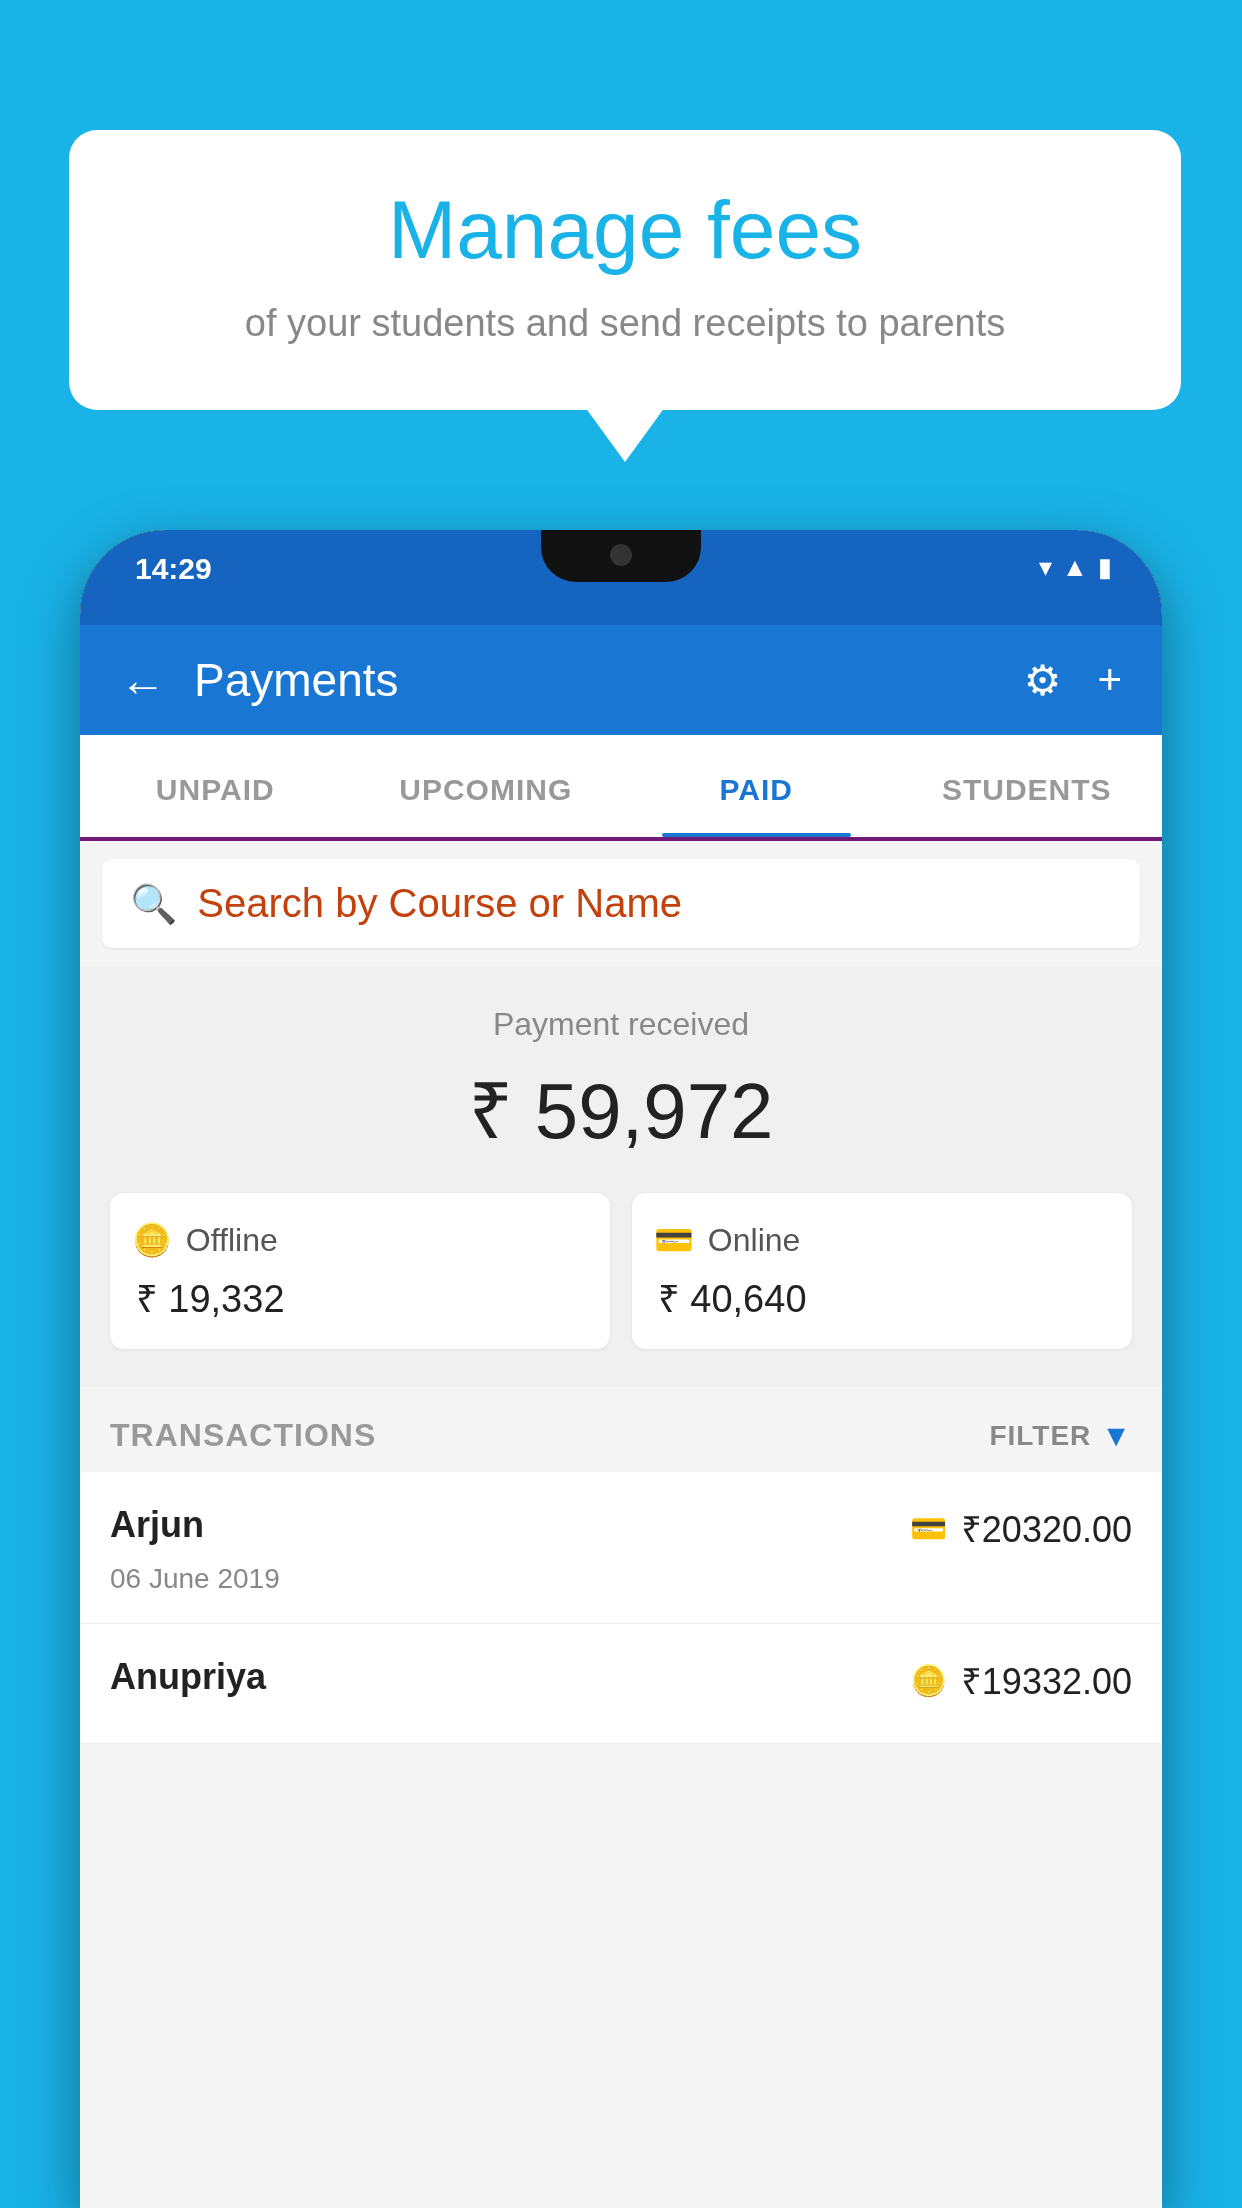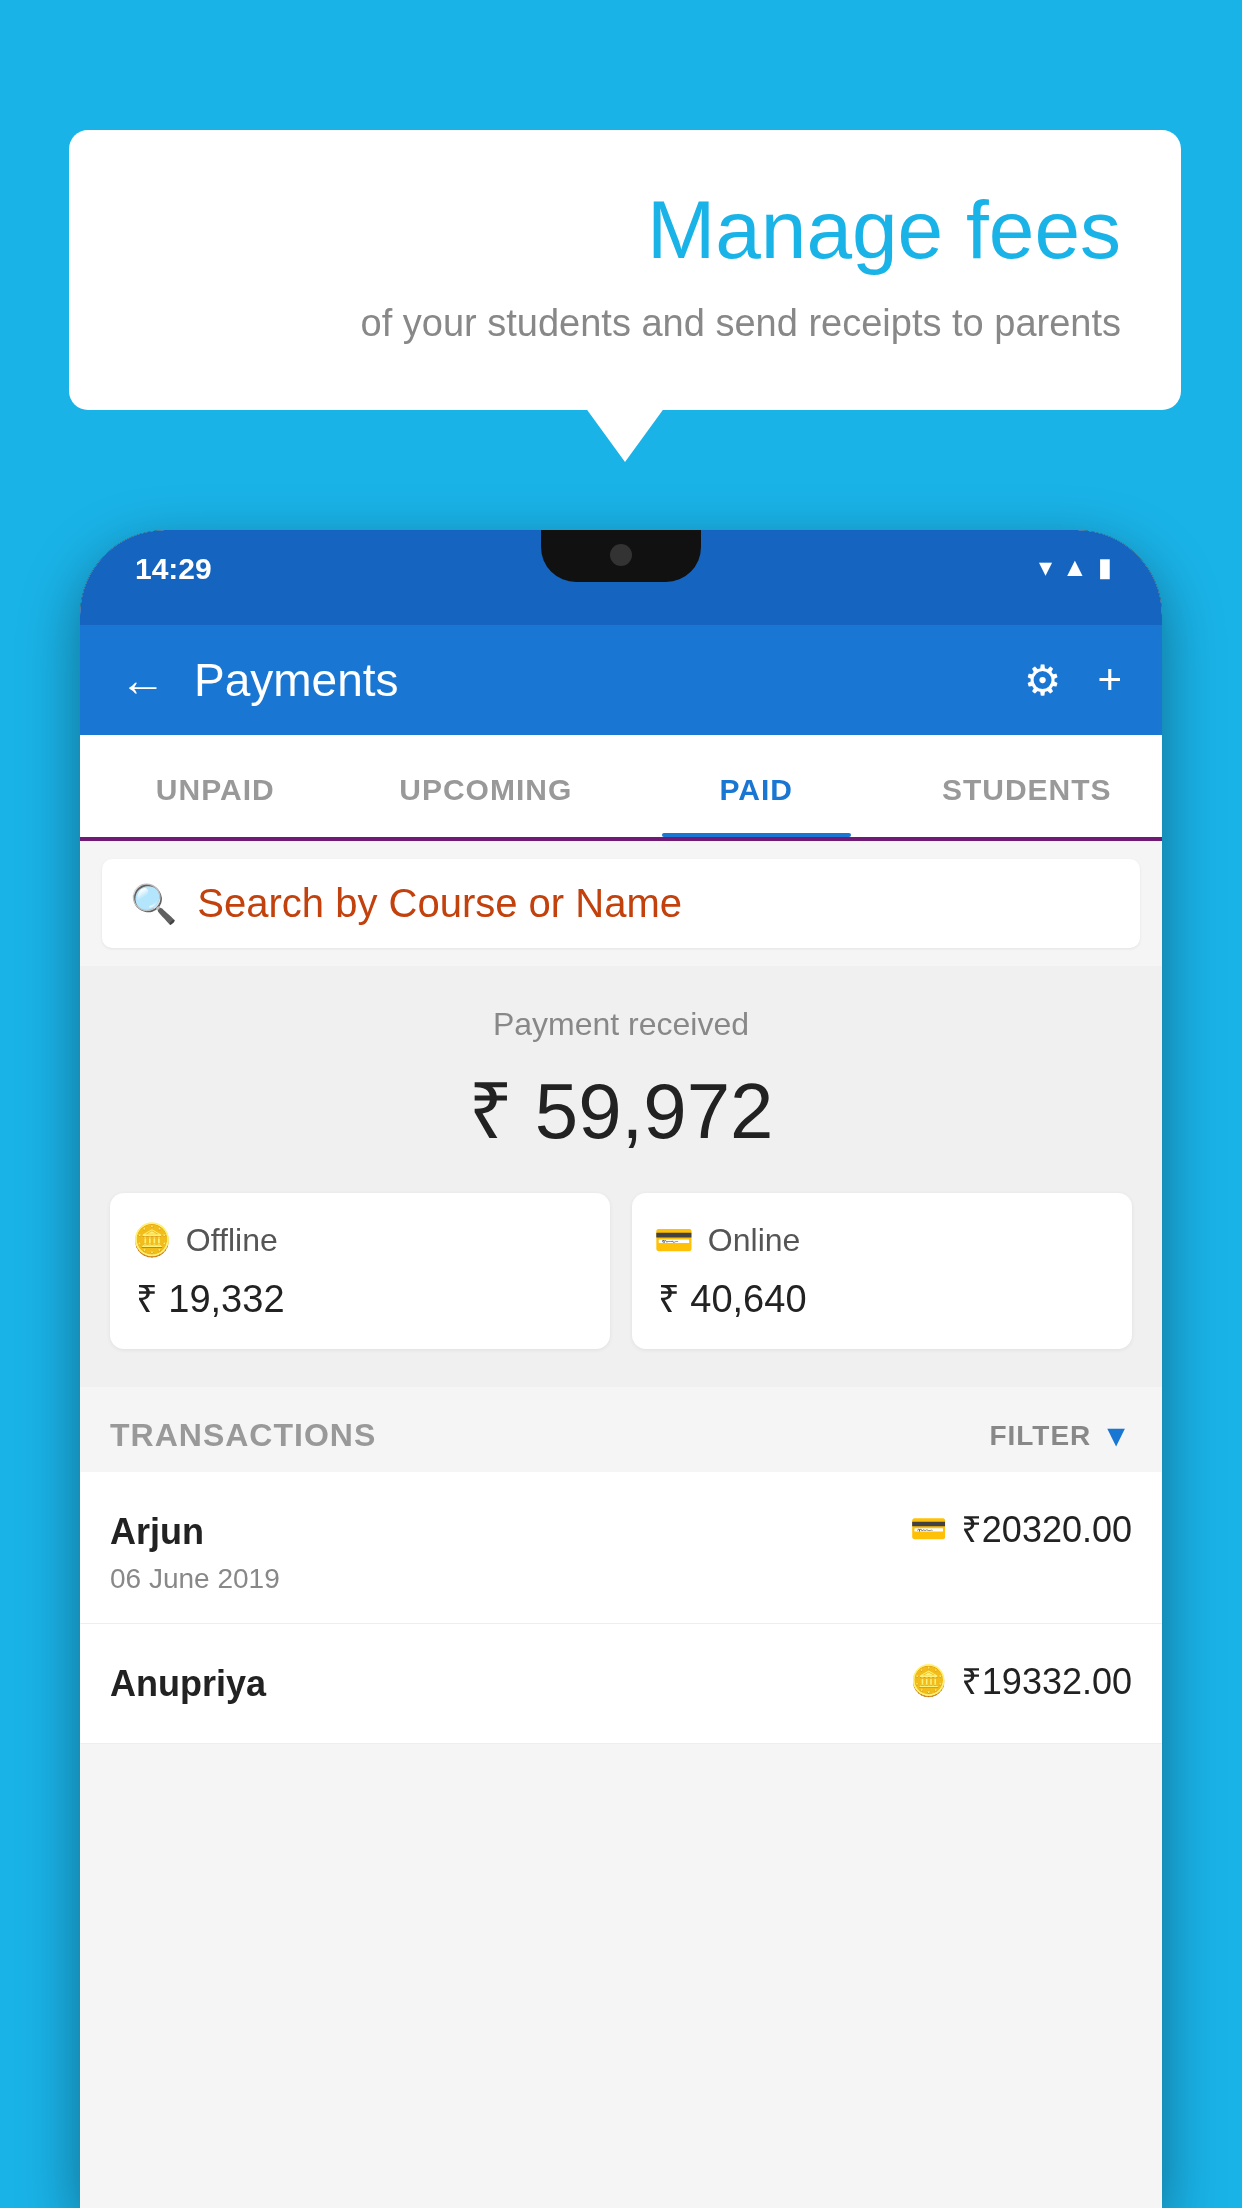--- a/index.html
+++ b/index.html
@@ -19,24 +19,24 @@
       top: 130px;
       left: 65px;
       right: 65px;
       display: flex;
       flex-direction: column;
       align-items: center;
     }
 
     .speech-bubble {
       background: white;
-      border-radius: 19px;
+      border-radius: 28px;
       padding: 55px 60px 60px;
       width: 100%;
-      text-align: right;
+      text-align: center;
       position: relative;
       margin-left: 8px;
     }
 
     .speech-bubble::after {
       content: '';
       position: absolute;
       bottom: -52px;
       left: 50%;
       transform: translateX(-50%);
@@ -316,21 +316,21 @@
     
     .transaction-row {
       background: white;
       padding: 32px 30px 28px;
       border-bottom: 1px solid #eee;
     }
 
     .transaction-top {
       display: flex;
       justify-content: space-between;
-      align-items: flex-end;
+      align-items: flex-start;
       margin-bottom: 10px;
     }
 
     .transaction-name {
       font-size: 36px;
       font-weight: 600;
       color: #222;
     }
 
     .transaction-amount-wrap {

